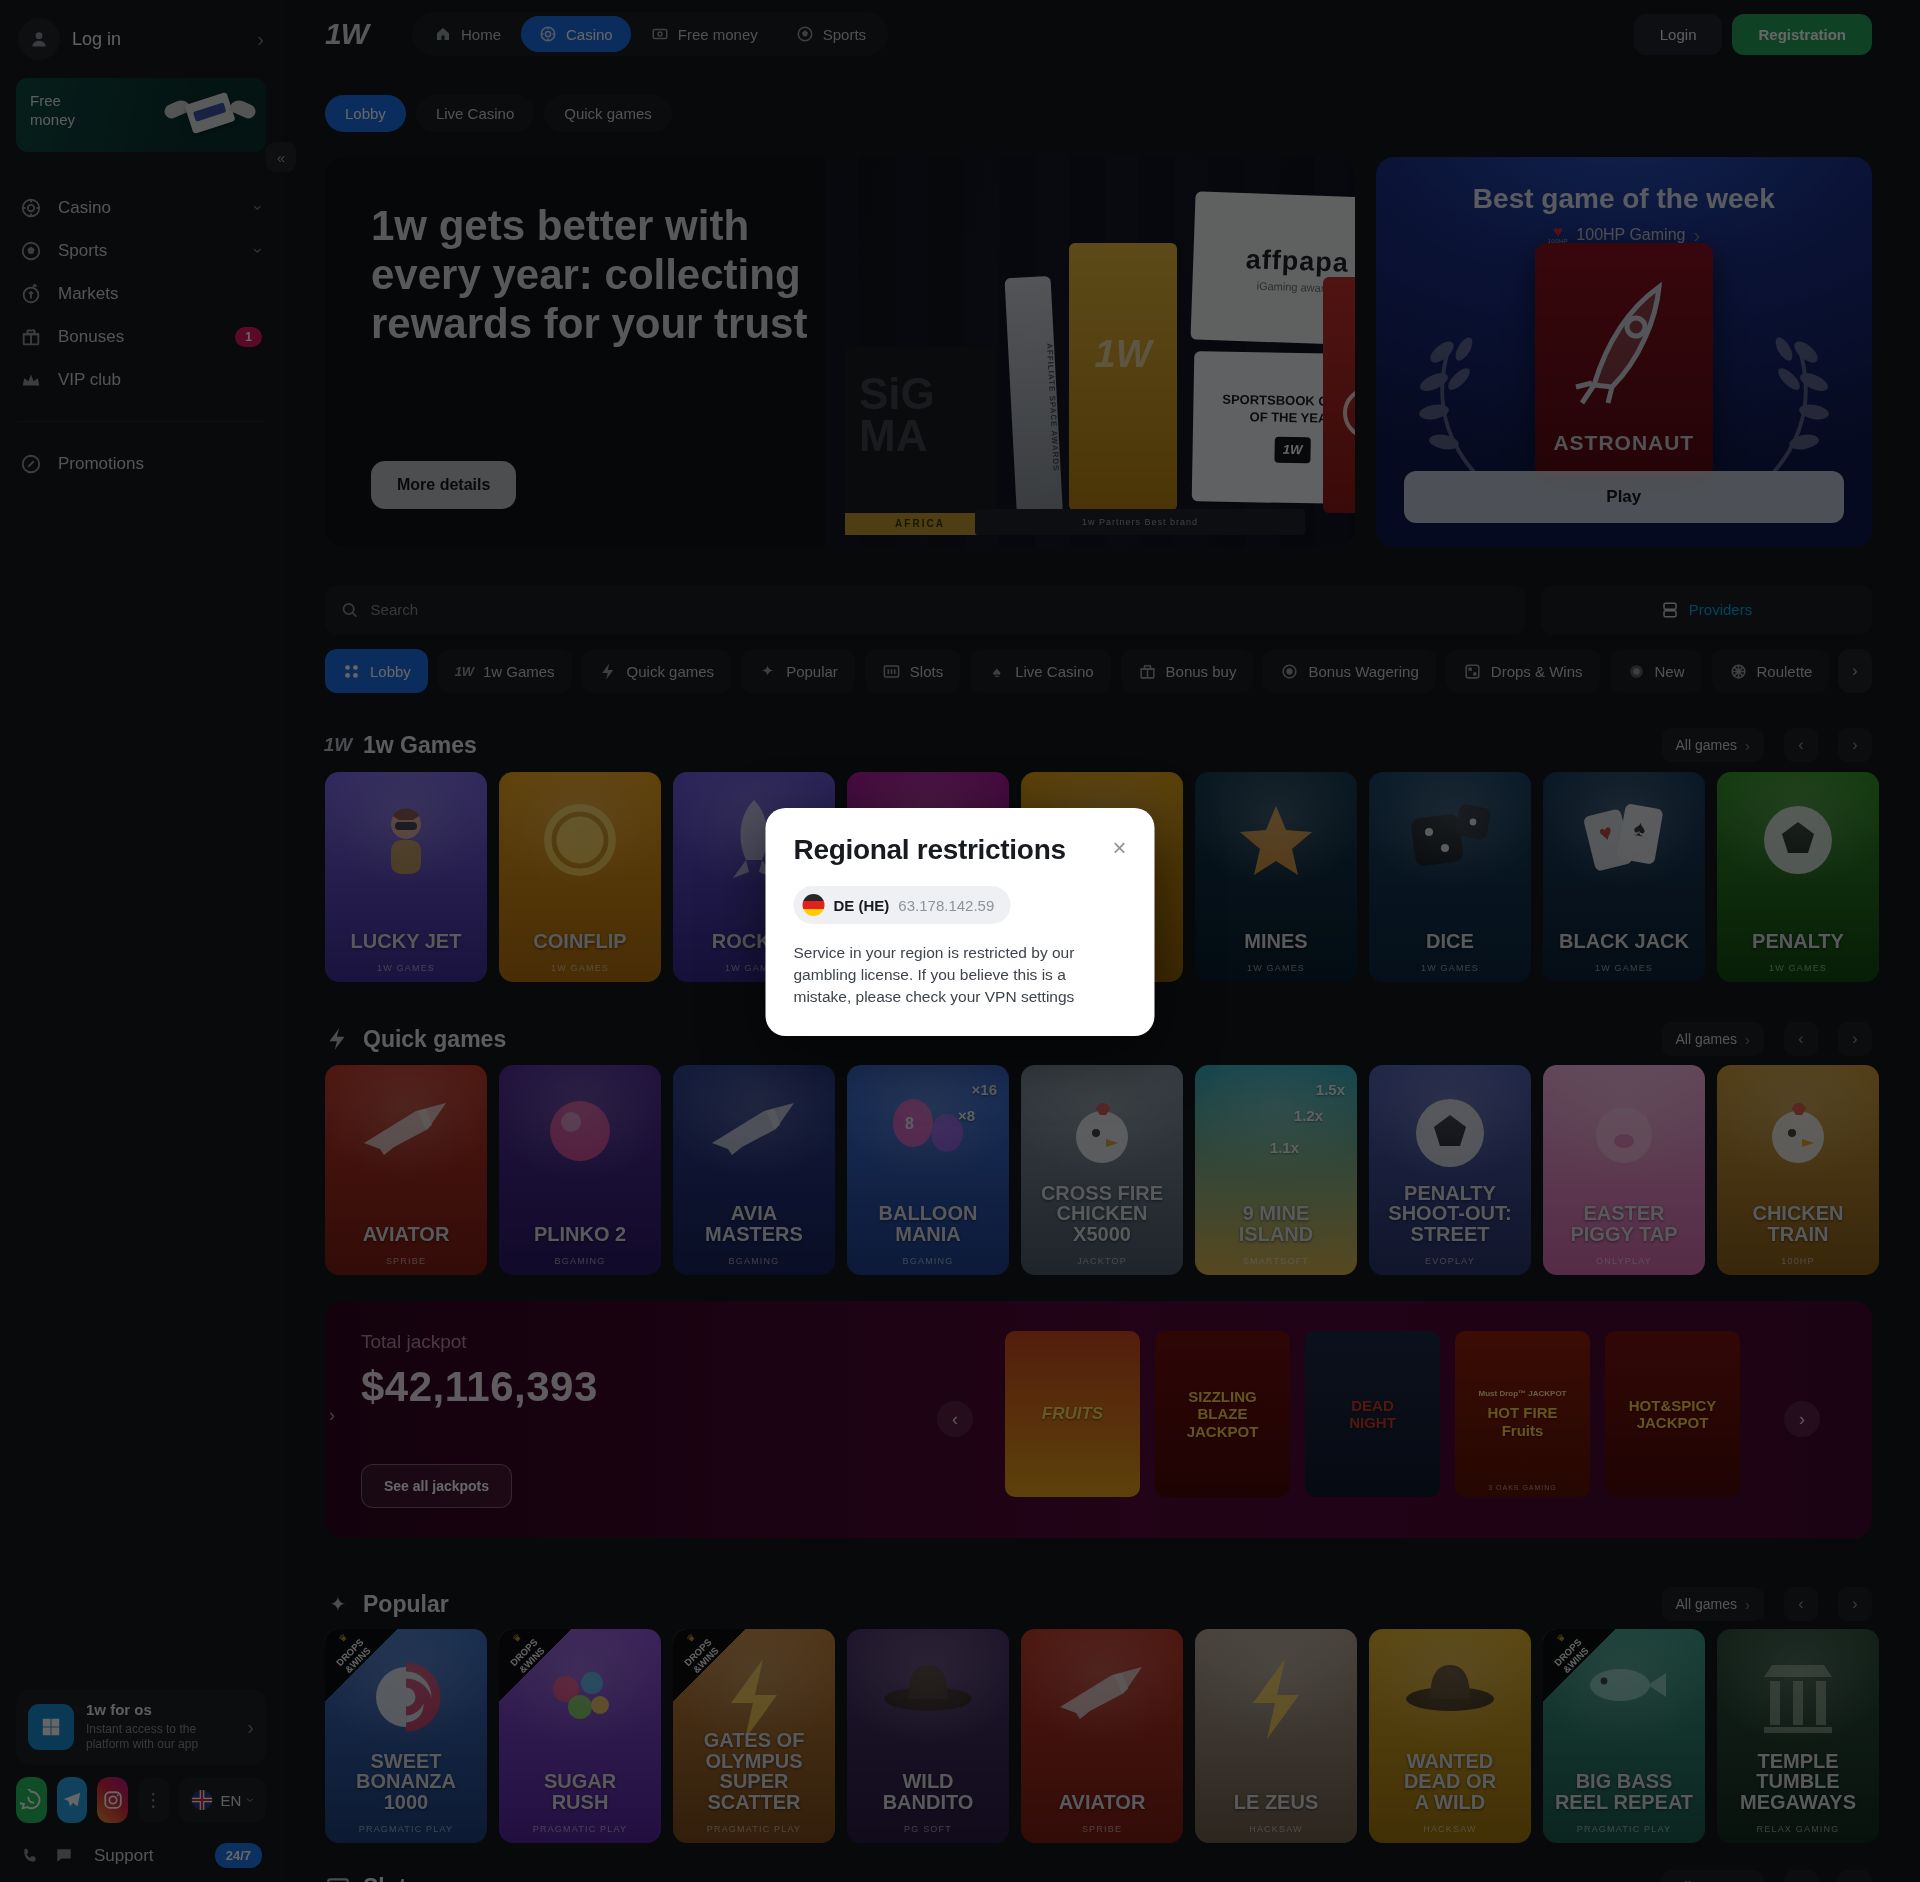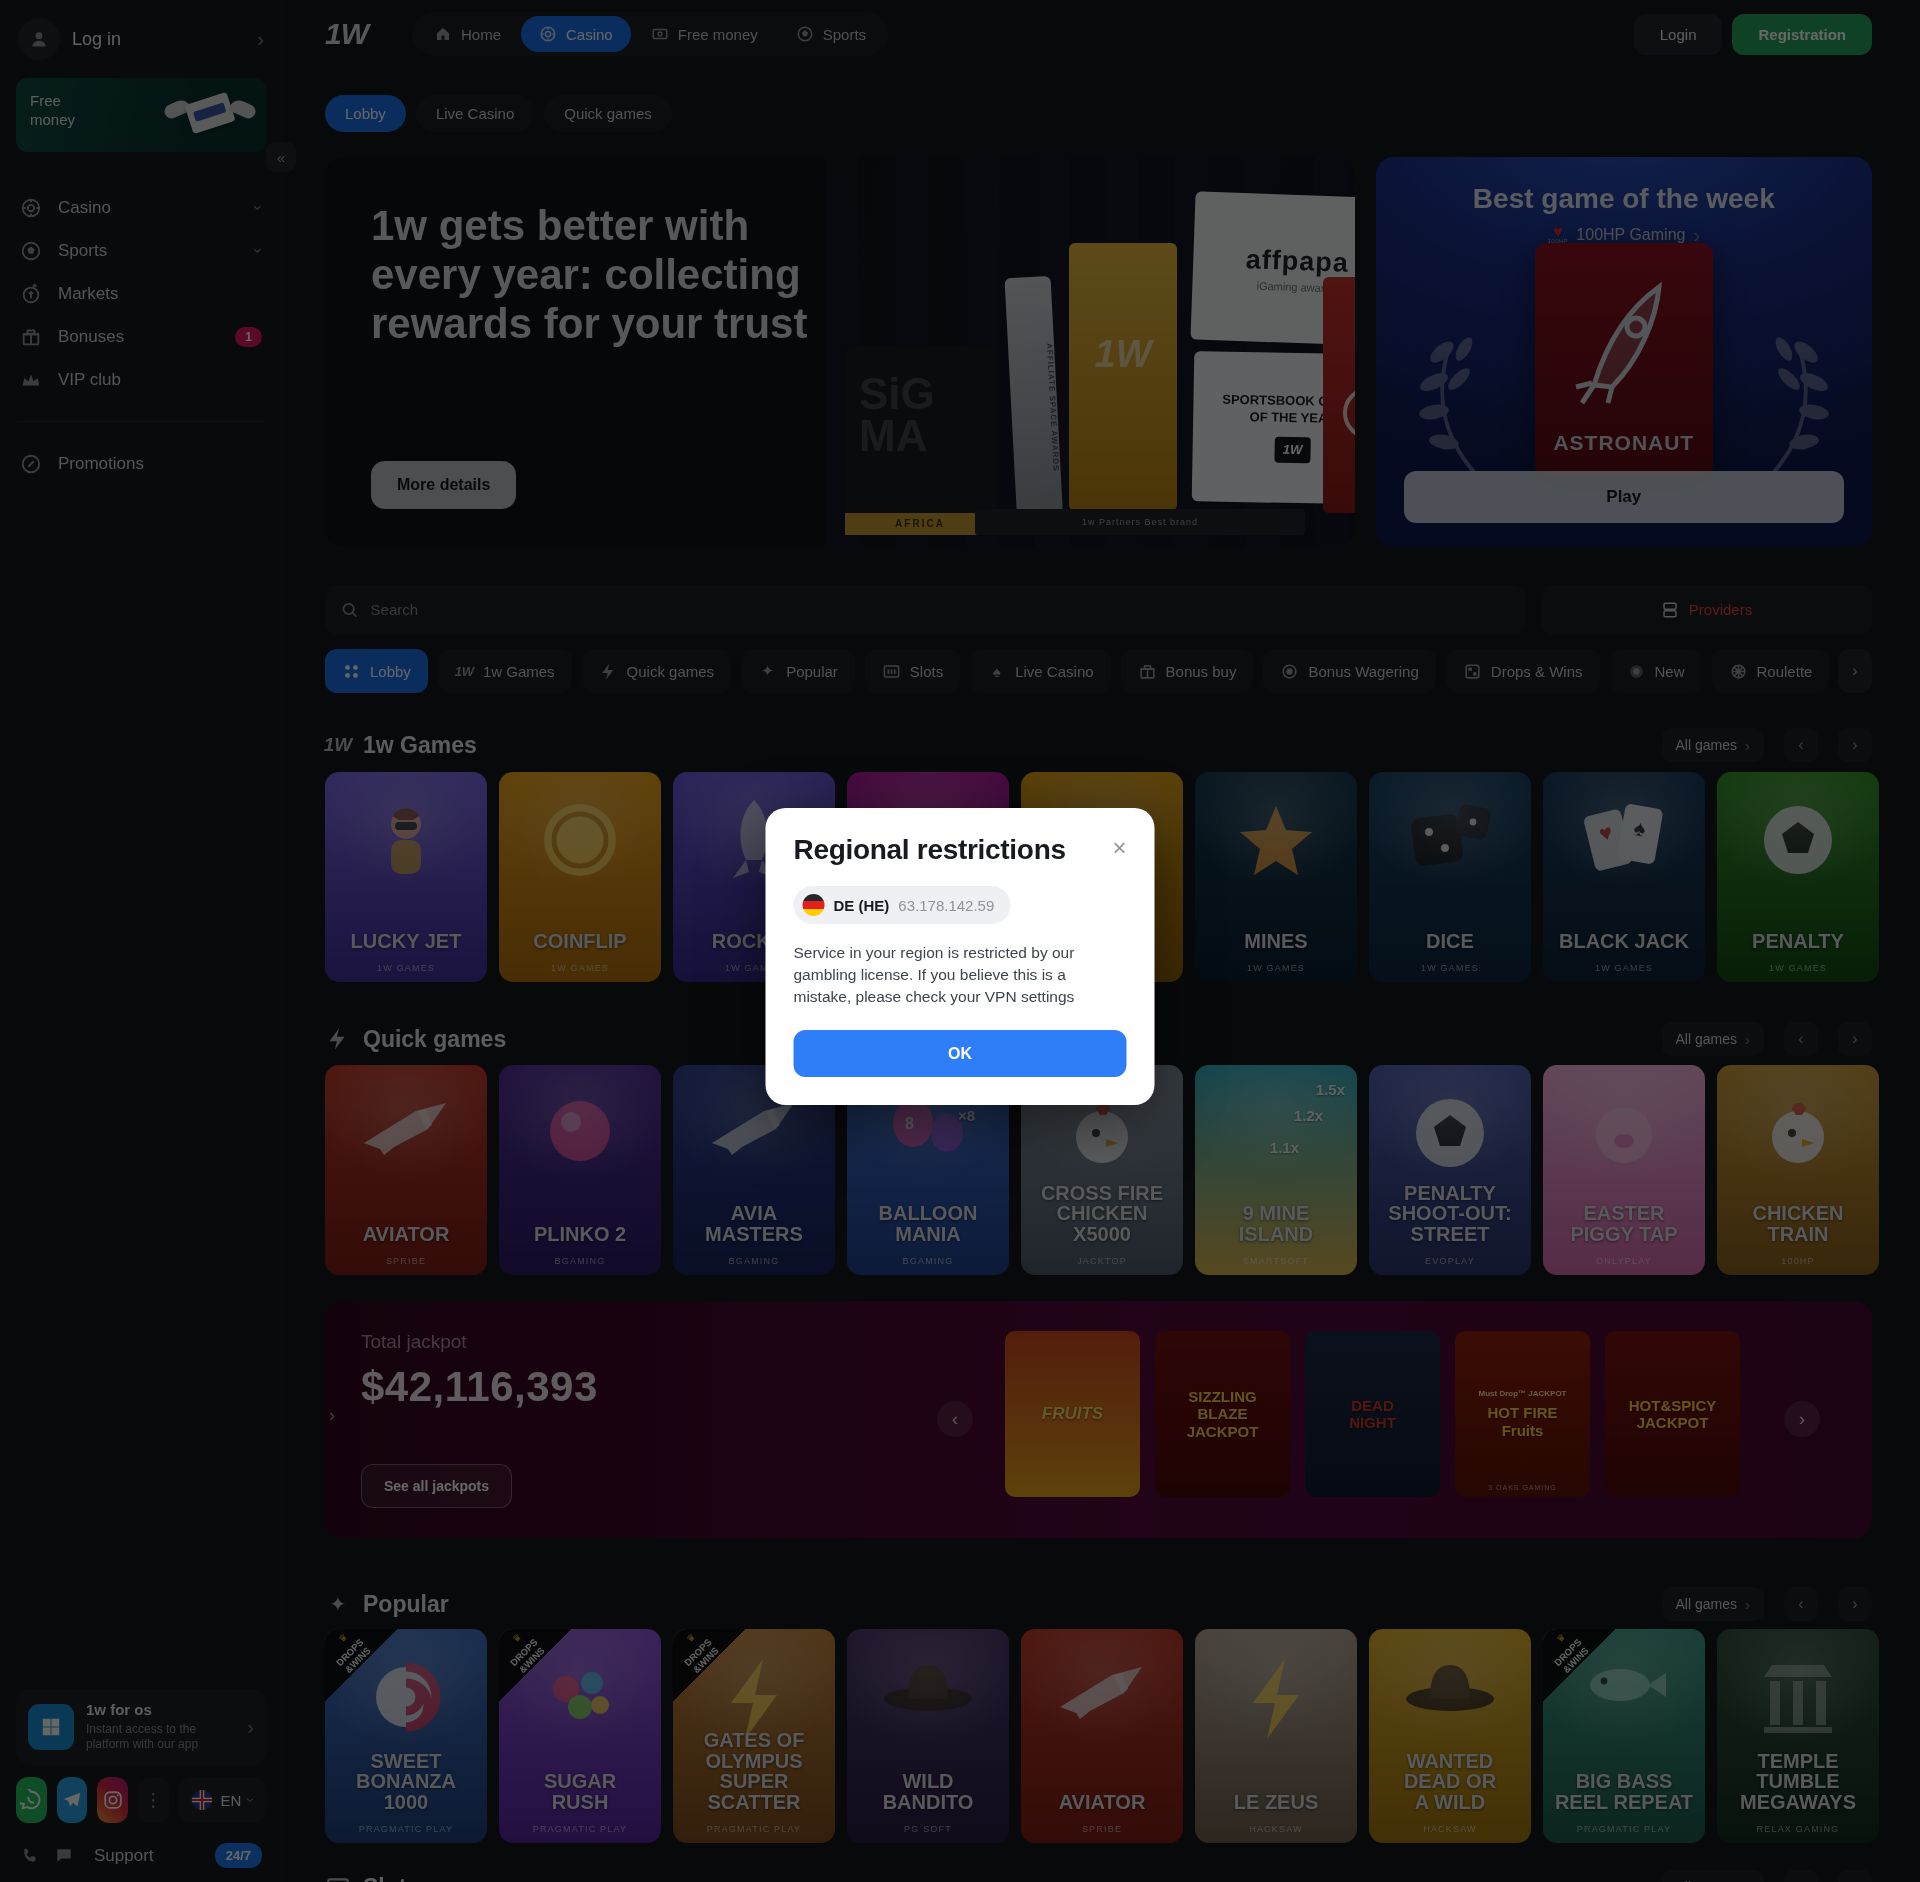--- a/index.html
+++ b/index.html
@@ -96,21 +96,21 @@
   .laurel.r { right:28px; transform:scaleX(-1); }
   .astro-card { position:absolute; left:50%; top:86px; width:178px; height:234px; margin-left:-89px; border-radius:12px; background:linear-gradient(180deg,#8c1322,#5a0a12); box-shadow:0 8px 30px rgba(0,0,0,.5); }
   .astro-name { position:absolute; left:0; right:0; bottom:22px; font-size:21px; font-weight:bold; letter-spacing:1px; color:#c9ced6; }
   .btn-play { position:absolute; left:28px; right:28px; bottom:24px; height:52px; border:none; border-radius:12px; background:rgba(233,238,244,.82); color:#15181c; font-size:17px; font-weight:bold; cursor:pointer; font-family:inherit; }
 
   
   #search-row { display:flex; gap:16px; margin-top:38px; }
   .search-box { flex:1; height:49px; background:#1c2025; border-radius:12px; display:flex; align-items:center; gap:12px; padding:0 16px; }
   .search-box input { background:transparent; border:none; outline:none; color:#dfe3e7; font-size:15px; width:100%; font-family:inherit; }
   .search-box input::placeholder { color:#878e95; }
-  .btn-providers { width:331px; height:49px; background:#1c2025; border:none; border-radius:12px; color:#ef4444; font-size:15px; display:flex; align-items:center; justify-content:center; gap:10px; cursor:pointer; font-family:inherit; }
+  .btn-providers { width:331px; height:49px; background:#1c2025; border:none; border-radius:12px; color:#0ea5e9; font-size:15px; display:flex; align-items:center; justify-content:center; gap:10px; cursor:pointer; font-family:inherit; }
   #cats { position:relative; display:flex; gap:10px; margin-top:15px; height:44px; overflow:hidden; }
   .cat { flex:none; display:flex; align-items:center; gap:9px; height:44px; padding:0 17px; border-radius:12px; background:#1b1f24; font-size:15px; color:#c6ccd2; cursor:pointer; }
   .cat .ic { width:19px; height:19px; color:#9aa1a8; display:flex; align-items:center; justify-content:center; font-size:15px; }
   .cat.active { background:#1a72e8; color:#fff; }
   .cat.active .ic { color:#fff; }
   .cat-next { position:absolute; right:0; top:0; width:34px; height:44px; background:#22262c; border-radius:12px; display:flex; align-items:center; justify-content:center; color:#aab0b7; cursor:pointer; }
 
   
   .sec-head { display:flex; align-items:center; gap:12px; margin-top:32px; height:40px; }
   .sec-ic { width:26px; height:26px; display:flex; align-items:center; justify-content:center; color:#b9bfc6; font-size:20px; }
@@ -983,16 +983,15 @@
     <div class="modal-head">
       <span class="modal-title">Regional restrictions</span>
       <span class="modal-close">×</span>
     </div>
     <div class="region-chip">
       <span class="flag-de"></span>
       <span class="region-code">DE (HE)</span>
       <span class="region-ip">63.178.142.59</span>
     </div>
     <div class="modal-text">Service in your region is restricted by our gambling license. If you believe this is a mistake, please check your VPN settings</div>
-    <button class="btn-ok">OK</button>
   </div>
 
 </div>
 
 </body></html>

